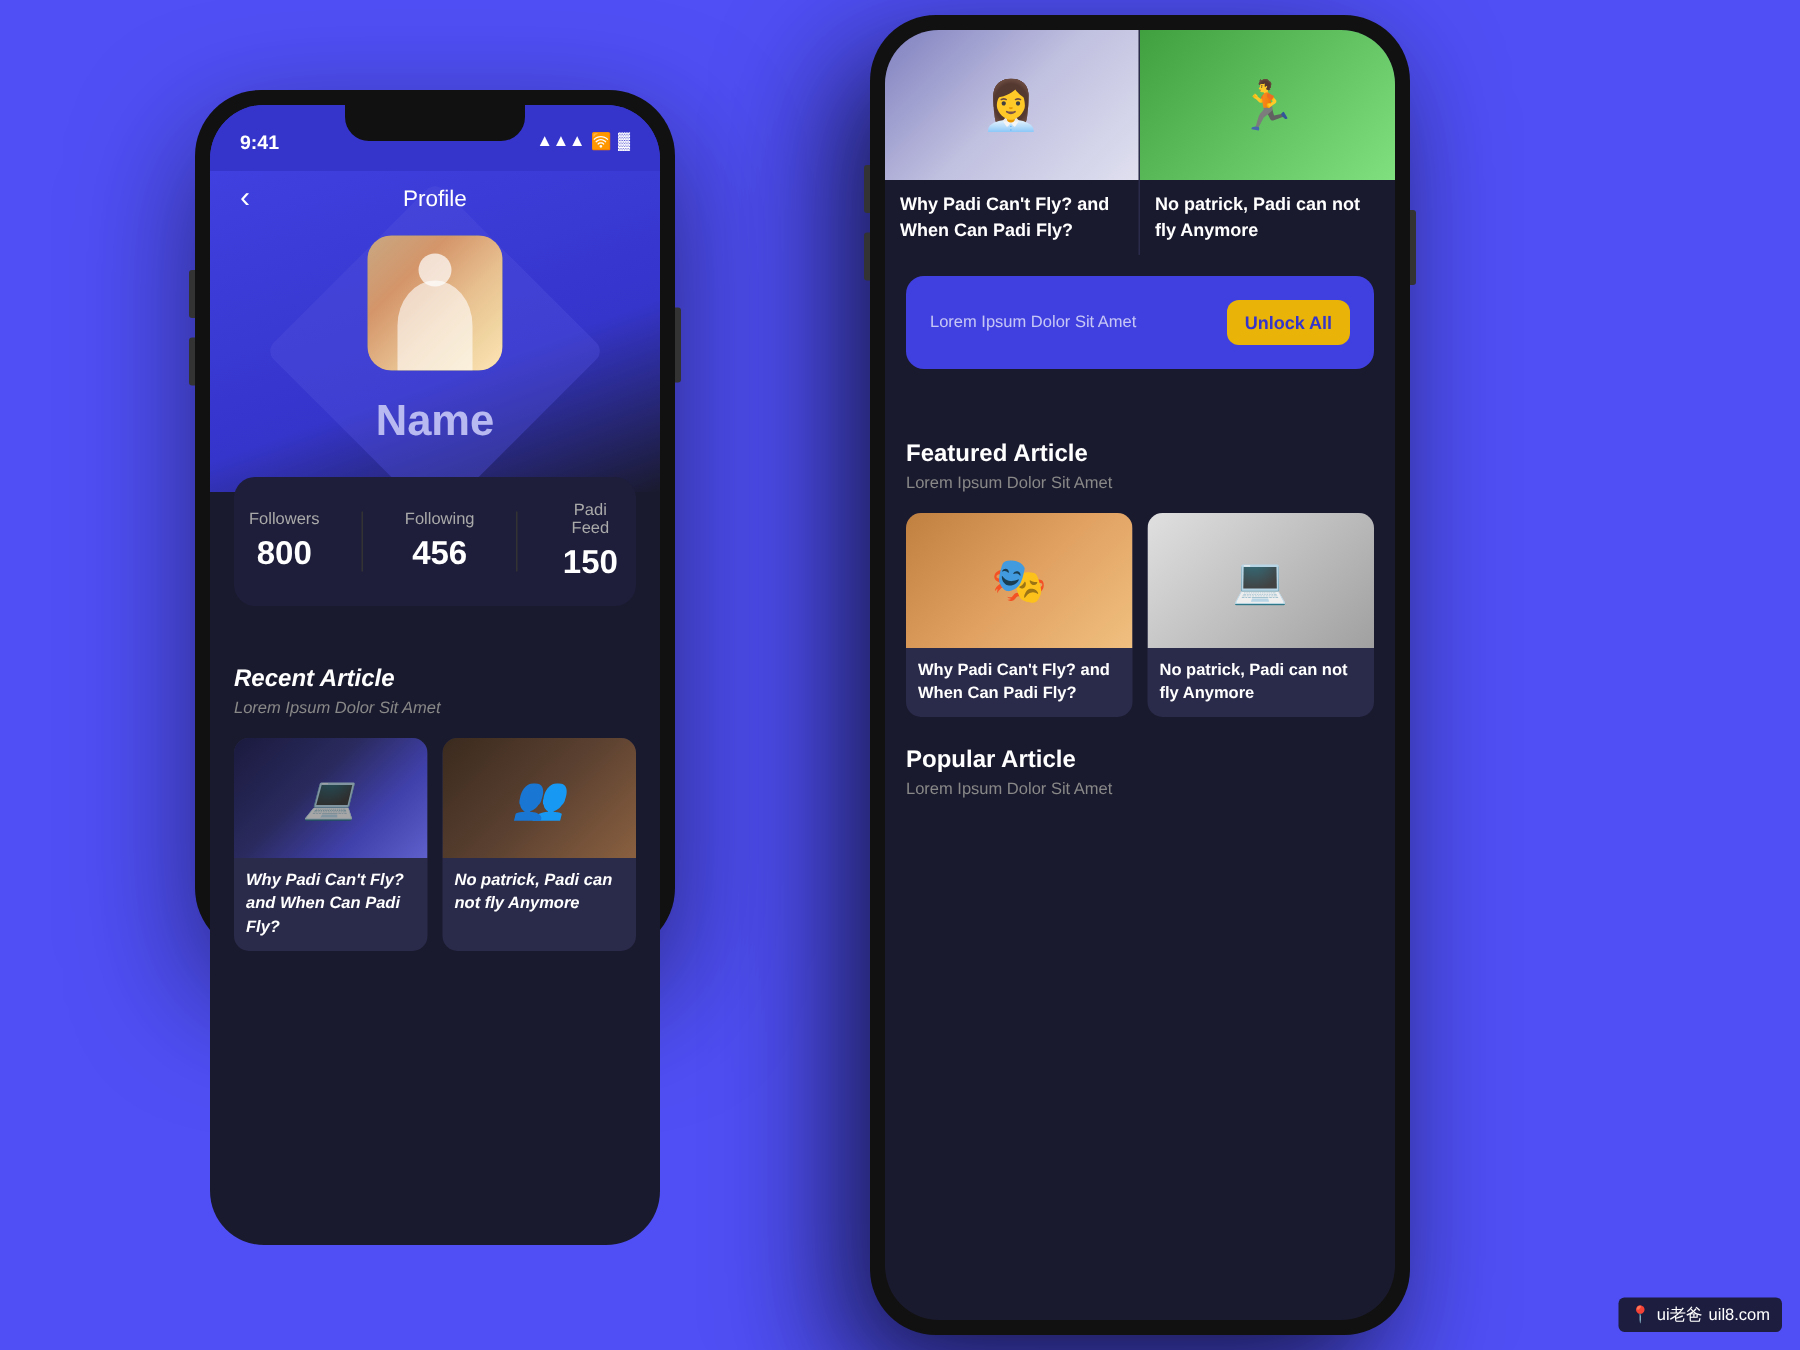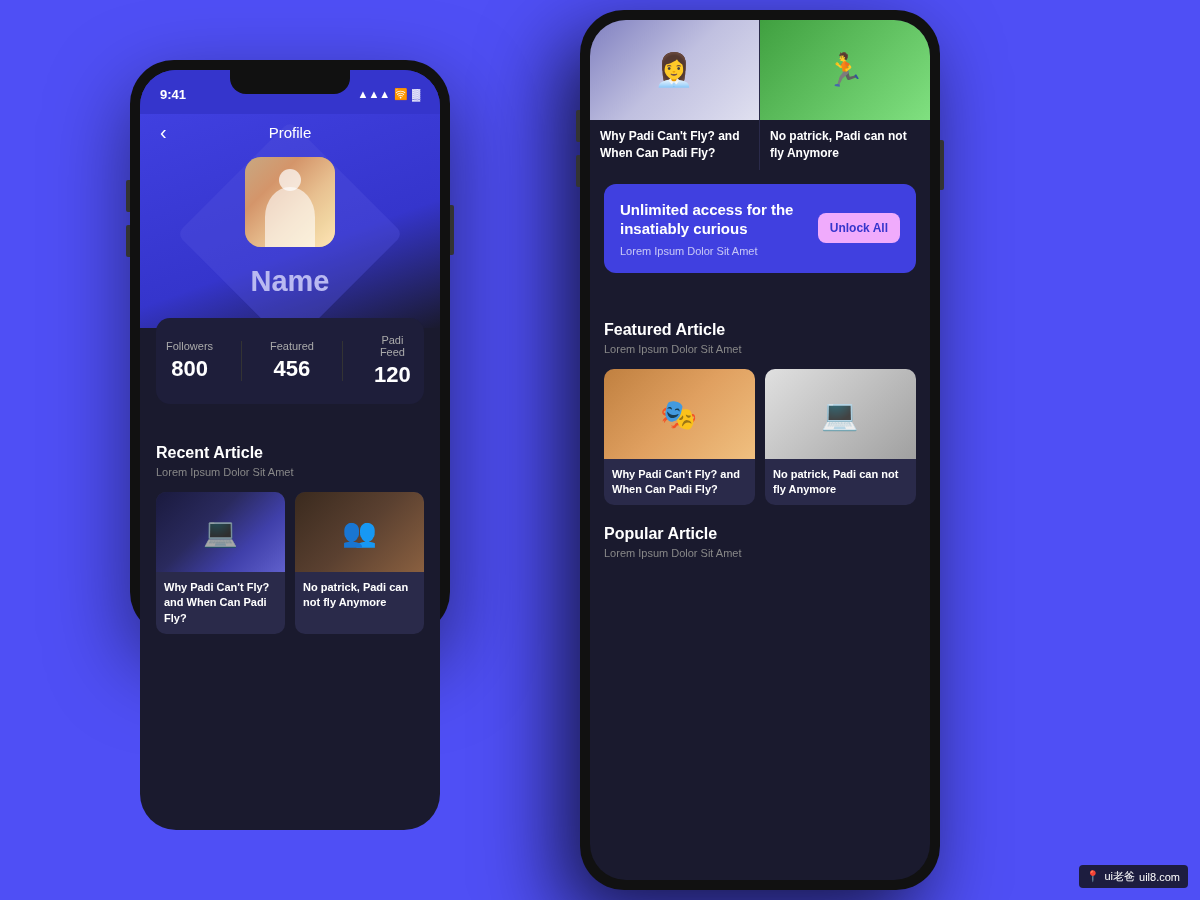--- a/index.html
+++ b/index.html
@@ -253,20 +253,21 @@
     .stat-divider {
       width: 1px;
       height: 40px;
       background: #333;
     }
 
     
     .dark-content {
       background: #1a1a2e;
       padding: 20px 16px;
+      font-style: italic;
     }
 
     .section-title {
       color: white;
       font-size: 16px;
       font-weight: 700;
       margin-bottom: 4px;
       margin-top: 20px;
     }
 
@@ -420,21 +421,21 @@
       max-width: 180px;
       margin-bottom: 6px;
     }
 
     .promo-text p {
       color: rgba(255,255,255,0.7);
       font-size: 11px;
     }
 
     .unlock-btn {
-      background: #f0abfc;
+      background: #eab308;
       color: #3535cc;
       border: none;
       border-radius: 8px;
       padding: 8px 12px;
       font-size: 12px;
       font-weight: 700;
       cursor: pointer;
       white-space: nowrap;
     }
 
@@ -575,27 +576,27 @@
       </div>
 
       <div style="background: linear-gradient(180deg, #1a1a2e 0%, #1a1a2e 100%); padding: 0 0 0;">
         <div class="stats-card">
           <div class="stat-item">
             <div class="stat-label">Followers</div>
             <div class="stat-value">800</div>
           </div>
           <div class="stat-divider"></div>
           <div class="stat-item">
-            <div class="stat-label">Featured</div>
+            <div class="stat-label">Following</div>
             <div class="stat-value">456</div>
           </div>
           <div class="stat-divider"></div>
           <div class="stat-item">
             <div class="stat-label">Padi Feed</div>
-            <div class="stat-value">120</div>
+            <div class="stat-value">150</div>
           </div>
         </div>
       </div>
 
       <div class="dark-content">
         <div class="section-title">Recent Article</div>
         <div class="section-subtitle">Lorem Ipsum Dolor Sit Amet</div>
 
         <div class="articles-grid">
           <div class="article-card">
@@ -636,21 +637,20 @@
             <div class="feed-top-thumb feed-top-thumb-2"></div>
             <div class="feed-article-title">
               <p>No patrick, Padi can not fly Anymore</p>
             </div>
           </div>
         </div>
       </div>
 
       <div class="promo-banner">
         <div class="promo-text">
-          <h3>Unlimited access for the insatiably curious</h3>
           <p>Lorem Ipsum Dolor Sit Amet</p>
         </div>
         <button class="unlock-btn">Unlock All</button>
       </div>
 
       <div class="feed-dark-content">
         <div class="section-title">Featured Article</div>
         <div class="section-subtitle">Lorem Ipsum Dolor Sit Amet</div>
 
         <div class="feed-articles-grid">

